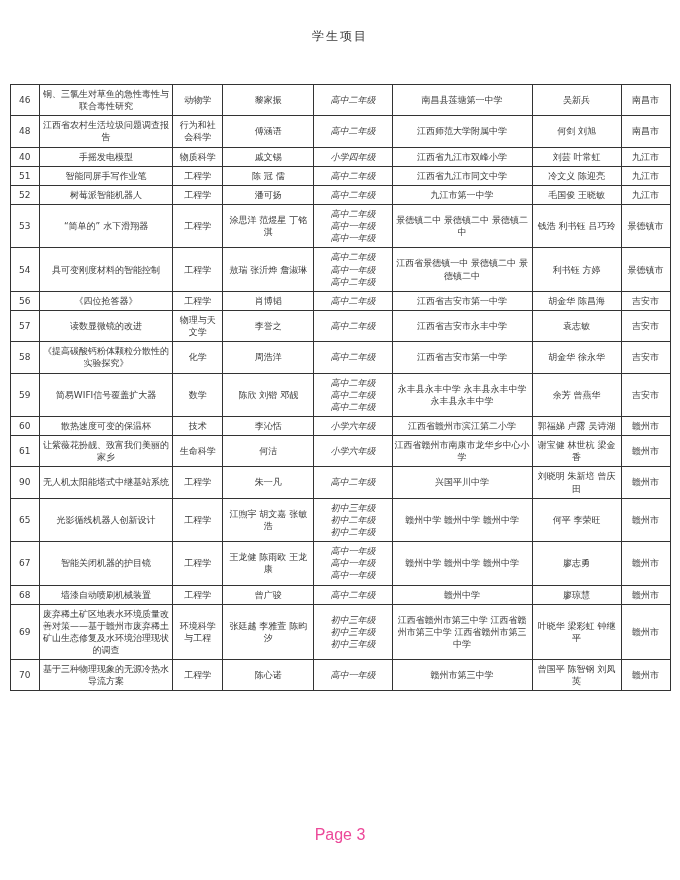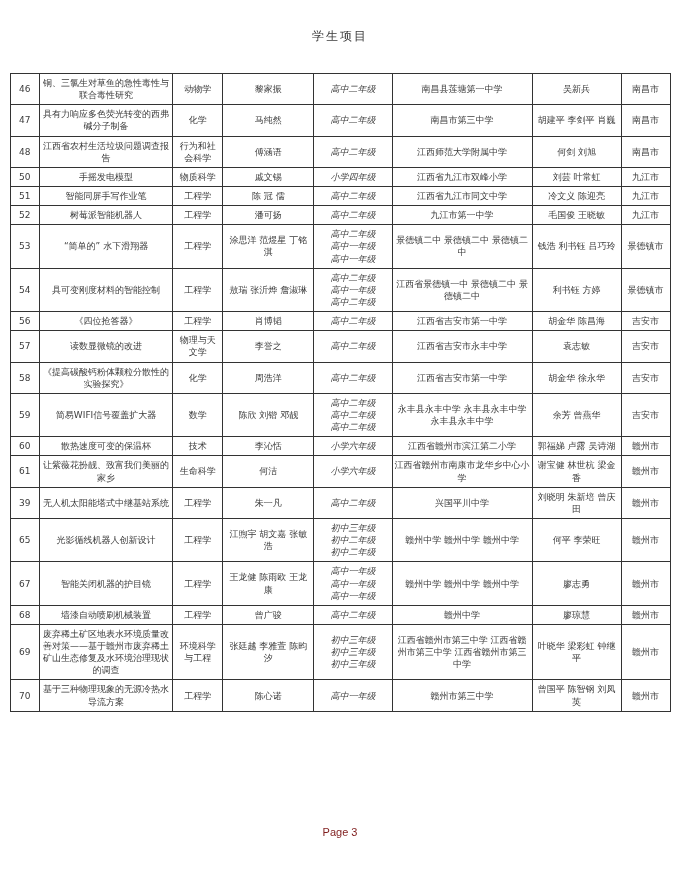--- a/index.html
+++ b/index.html
@@ -17,21 +17,21 @@
   }
   .doc-title{
     text-align:center;
     font-size:12px;
     letter-spacing:2px;
     padding-top:28px;
     color:#3b3b3b;
   }
   table.projects{
     width:661px;
-    margin:28px auto 0 auto;
+    margin:39px auto 0 auto;
     border-collapse:collapse;
     table-layout:fixed;
     font-size:9px;
     line-height:1.35;
     color:#3b3b3b;
   }
   table.projects td{
     border:1px solid #333;
     text-align:center;
     vertical-align:middle;
@@ -47,22 +47,22 @@
   .col-grade{width:72px;}
   .col-school{width:129px;}
   .col-teachers{width:82px;}
   .col-city{width:45px;}
   td.cell-grade{white-space:pre-line;font-style:italic;}
   .page-footer{
     position:absolute;
     left:0;right:0;
     top:826px;
     text-align:center;
-    font-size:11px;
-    color:#7f1d1d;
+    font-size:16px;
+    color:#ec4899;
     font-family:"Liberation Sans",sans-serif;
   }
 </style>
 </head>
 <body>
 
 <div class="page">
   <div class="doc-title">学生项目</div>
 
   <table class="projects">
@@ -81,41 +81,31 @@
           <td class="cell-no">46</td>
           <td class="cell-project">铜、三氯生对草鱼的急性毒性与联合毒性研究</td>
           <td class="cell-subject">动物学</td>
           <td class="cell-students">黎家振</td>
           <td class="cell-grade">高中二年级</td>
           <td class="cell-school">南昌县莲塘第一中学</td>
           <td class="cell-teachers">吴新兵</td>
           <td class="cell-city">南昌市</td>
         </tr>
         <tr>
-          <td class="cell-no">47</td>
-          <td class="cell-project">具有力响应多色荧光转变的西弗碱分子制备</td>
-          <td class="cell-subject">化学</td>
-          <td class="cell-students">马纯然</td>
-          <td class="cell-grade">高中二年级</td>
-          <td class="cell-school">南昌市第三中学</td>
-          <td class="cell-teachers">胡建平 李剑平 肖巍</td>
-          <td class="cell-city">南昌市</td>
-        </tr>
-        <tr>
           <td class="cell-no">48</td>
           <td class="cell-project">江西省农村生活垃圾问题调查报告</td>
           <td class="cell-subject">行为和社会科学</td>
           <td class="cell-students">傅涵语</td>
           <td class="cell-grade">高中二年级</td>
           <td class="cell-school">江西师范大学附属中学</td>
           <td class="cell-teachers">何剑 刘旭</td>
           <td class="cell-city">南昌市</td>
         </tr>
         <tr>
-          <td class="cell-no">50</td>
+          <td class="cell-no">40</td>
           <td class="cell-project">手摇发电模型</td>
           <td class="cell-subject">物质科学</td>
           <td class="cell-students">戚文锡</td>
           <td class="cell-grade">小学四年级</td>
           <td class="cell-school">江西省九江市双峰小学</td>
           <td class="cell-teachers">刘芸 叶常虹</td>
           <td class="cell-city">九江市</td>
         </tr>
         <tr>
           <td class="cell-no">51</td>
@@ -217,21 +207,21 @@
           <td class="cell-no">61</td>
           <td class="cell-project">让紫薇花扮靓、致富我们美丽的家乡</td>
           <td class="cell-subject">生命科学</td>
           <td class="cell-students">何洁</td>
           <td class="cell-grade">小学六年级</td>
           <td class="cell-school">江西省赣州市南康市龙华乡中心小学</td>
           <td class="cell-teachers">谢宝健 林世杭 梁金香</td>
           <td class="cell-city">赣州市</td>
         </tr>
         <tr>
-          <td class="cell-no">39</td>
+          <td class="cell-no">90</td>
           <td class="cell-project">无人机太阳能塔式中继基站系统</td>
           <td class="cell-subject">工程学</td>
           <td class="cell-students">朱一凡</td>
           <td class="cell-grade">高中二年级</td>
           <td class="cell-school">兴国平川中学</td>
           <td class="cell-teachers">刘晓明 朱新培 曾庆田</td>
           <td class="cell-city">赣州市</td>
         </tr>
         <tr>
           <td class="cell-no">65</td>

